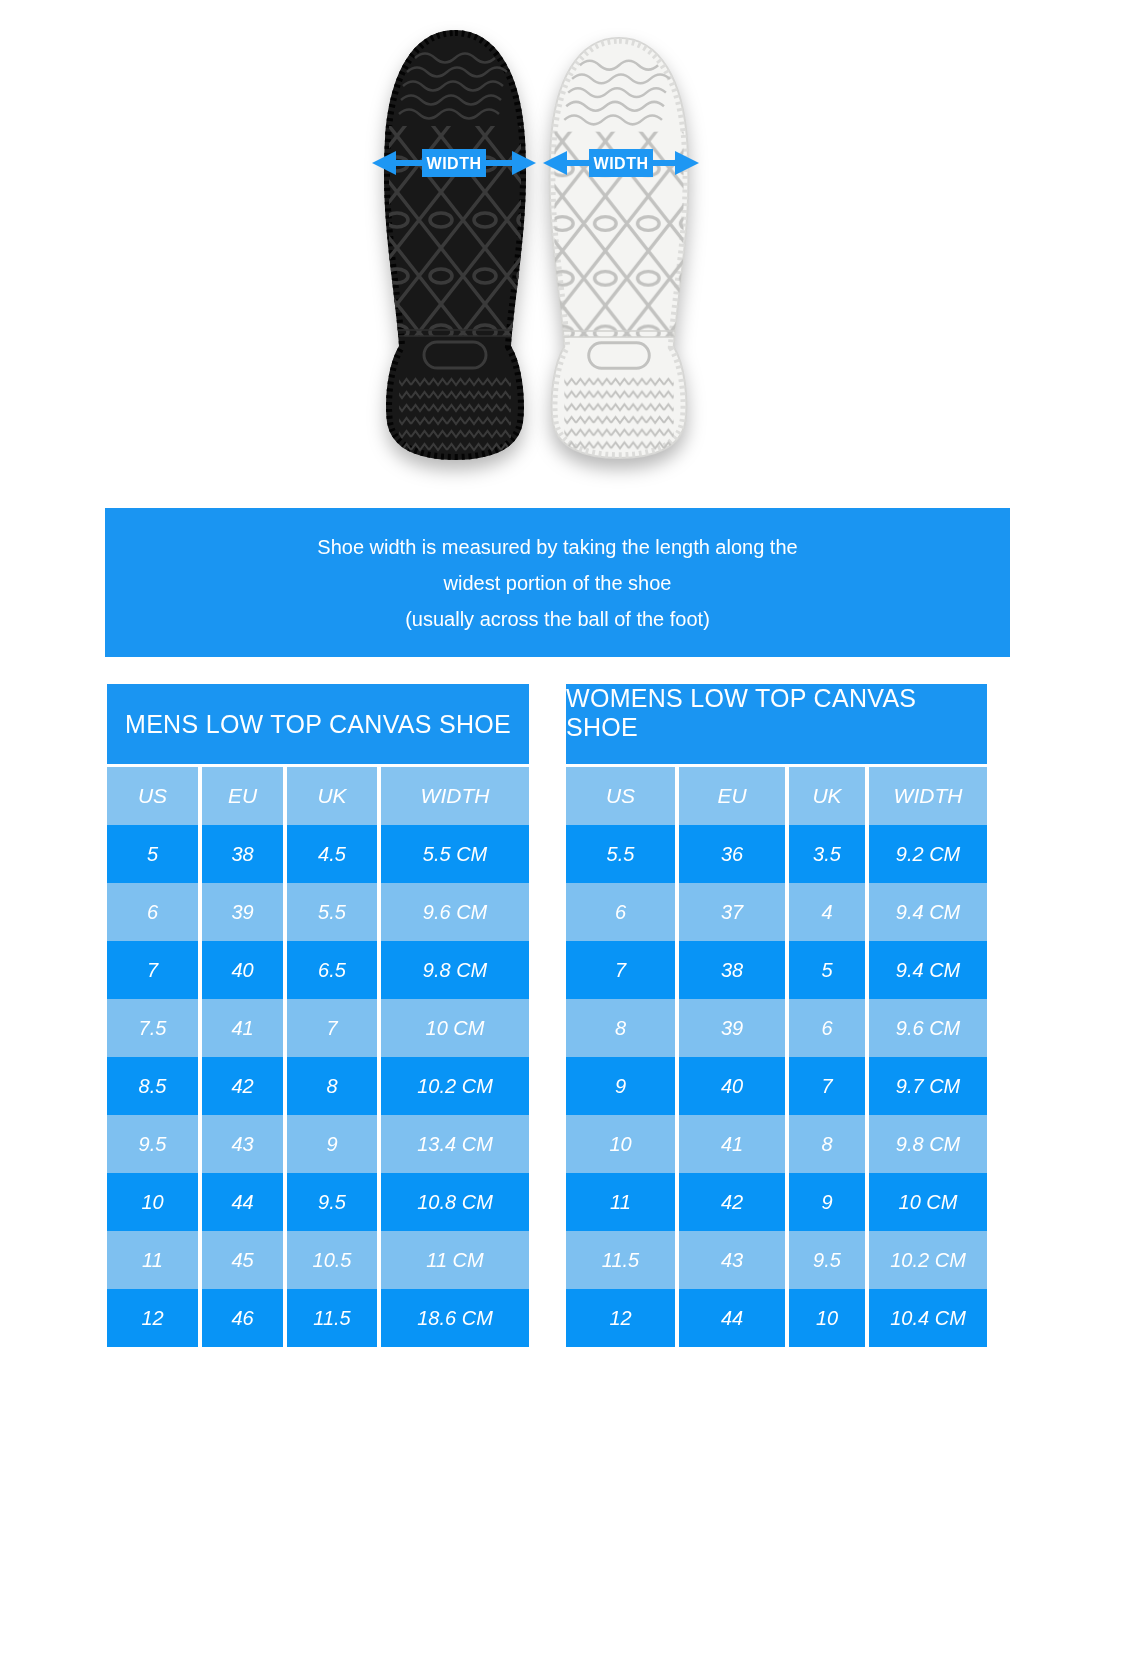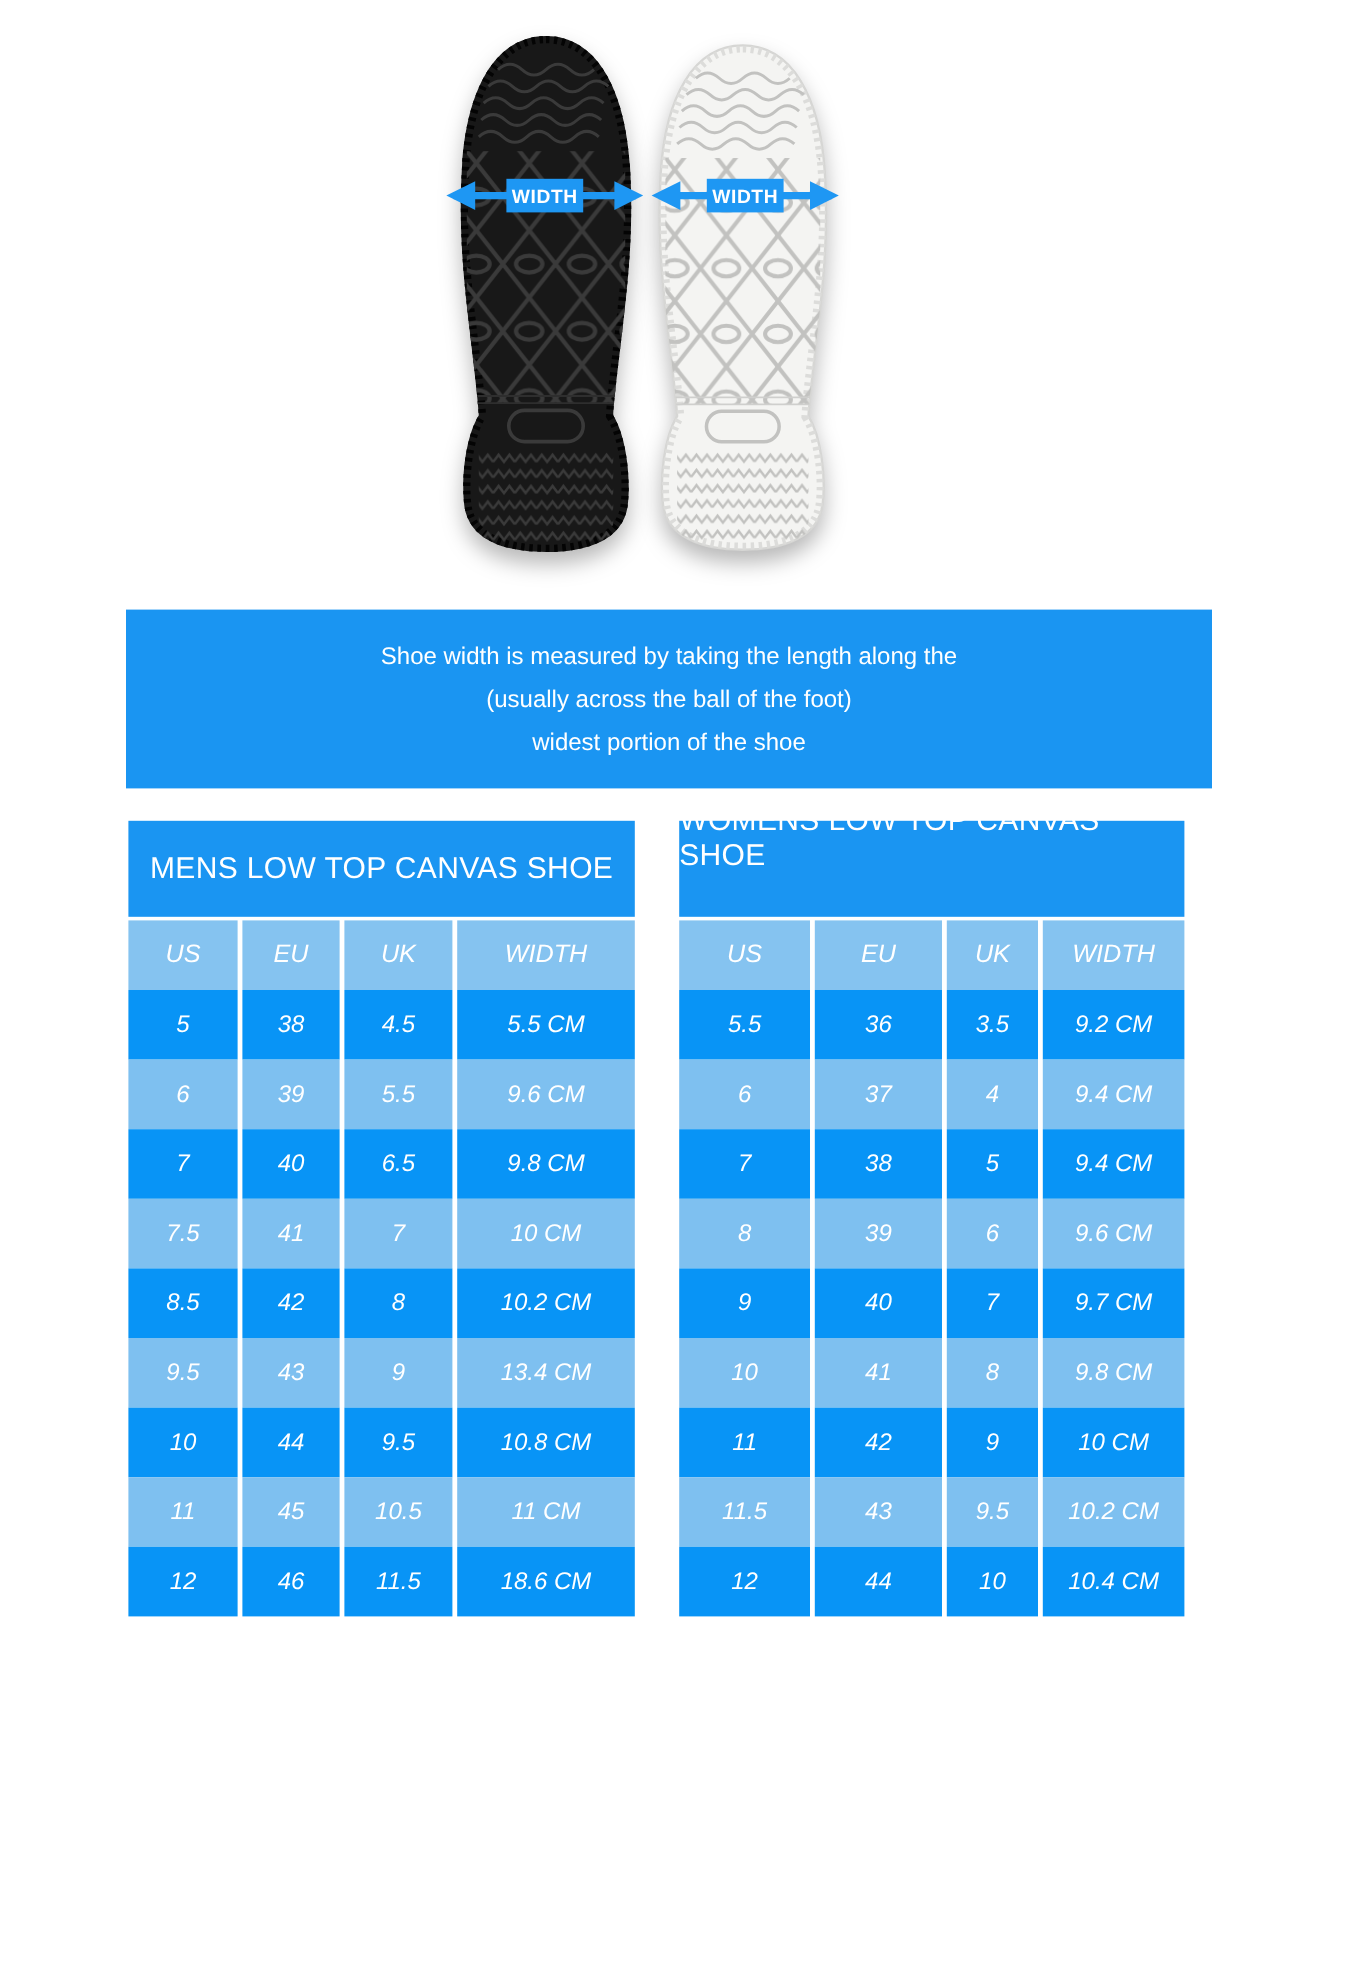--- a/index.html
+++ b/index.html
@@ -27,21 +27,21 @@
 
   
   .size-table{position:absolute;top:684px;}
   #table-mens{left:107px;width:422px;border-radius:30px;}
   #table-womens{left:566px;width:421px;}
   .table-title{
     height:80px;background:var(--accent,#1A95F2);color:#fff;
     display:flex;align-items:center;justify-content:center;
     font-size:25px;font-weight:400;letter-spacing:0.3px;margin-bottom:3px;
   }
-  #table-womens .table-title{align-items:flex-end;padding-bottom:36px;box-sizing:border-box;}
+  #table-womens .table-title{align-items:flex-end;padding-bottom:22px;box-sizing:border-box;}
   .grid{display:grid;column-gap:4px;row-gap:0;background:#ffffff;grid-auto-rows:58px;font-style:italic;}
   #table-mens .grid{grid-template-columns:91px 81px 90px 1fr;}
   #table-womens .grid{grid-template-columns:109px 106px 76px 1fr;}
   .cell{
     display:flex;align-items:center;justify-content:center;
     color:#ffffff;font-size:20px;
   }
   .cell.header{background:var(--header,#85C3F0);font-size:21px;}
   .cell.dark{background:var(--rowdark,#0894F6);}
   .cell.light{background:var(--rowlight,#7EC0F0);}
@@ -118,22 +118,22 @@
   <svg id="arrow-right" class="width-arrow" width="160" height="30" viewBox="0 0 160 30">
     <line x1="8" y1="15" x2="152" y2="15" stroke="#1E97F3" stroke-width="6"></line>
     <path d="M2,15 L26,3 L26,27 Z" fill="#1E97F3"></path>
     <path d="M158,15 L134,3 L134,27 Z" fill="#1E97F3"></path>
     <rect x="48" y="1" width="64" height="28" fill="#1E97F3"></rect>
     <text x="80" y="21" text-anchor="middle" fill="#ffffff">WIDTH</text>
   </svg>
 
   <div id="banner">
     <div class="line">Shoe width is measured by taking the length along the</div>
+    <div class="line">widest portion of the shoe</div>
     <div class="line">(usually across the ball of the foot)</div>
-    <div class="line">widest portion of the shoe</div>
   </div>
 
   <section id="table-mens" class="size-table">
     <div class="table-title">MENS LOW TOP CANVAS SHOE</div>
     <div class="grid">
         <div class="cell header">US</div>
         <div class="cell header">EU</div>
         <div class="cell header">UK</div>
         <div class="cell header">WIDTH</div>
         <div class="cell dark">5</div>

